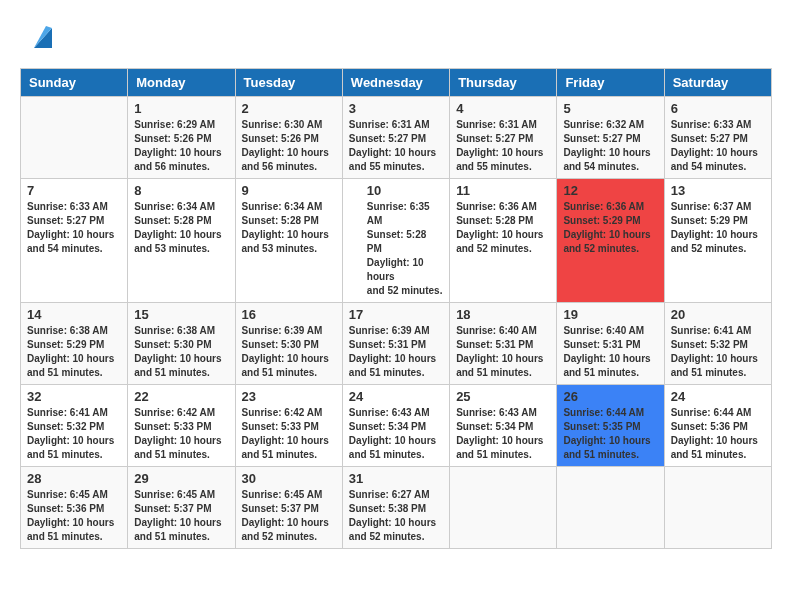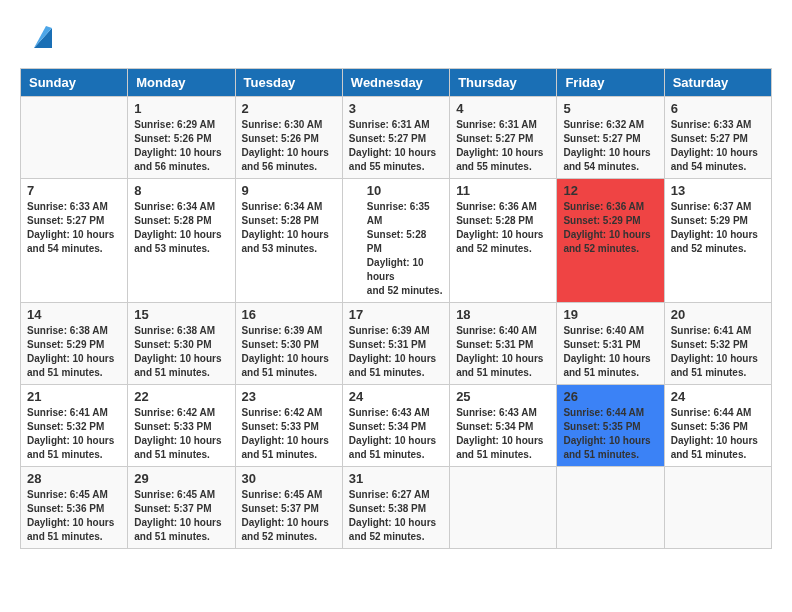--- a/index.html
+++ b/index.html
@@ -273,21 +273,21 @@
         <td style="background-color: rgb(249, 249, 249);">
           <div class="day-number">20</div>
           <div class="day-info" style="white-space: pre-line;">Sunrise: 6:41 AM
 Sunset: 5:32 PM
 Daylight: 10 hours
 and 51 minutes.</div>
         </td>
       </tr>
       <tr>
         <td style="background-color: rgb(255, 255, 255);">
-          <div class="day-number">21</div>
+          <div class="day-number">32</div>
           <div class="day-info" style="white-space: pre-line;">Sunrise: 6:41 AM
 Sunset: 5:32 PM
 Daylight: 10 hours
 and 51 minutes.</div>
         </td>
         <td style="background-color: rgb(255, 255, 255);">
           <div class="day-number">22</div>
           <div class="day-info" style="white-space: pre-line;">Sunrise: 6:42 AM
 Sunset: 5:33 PM
 Daylight: 10 hours

